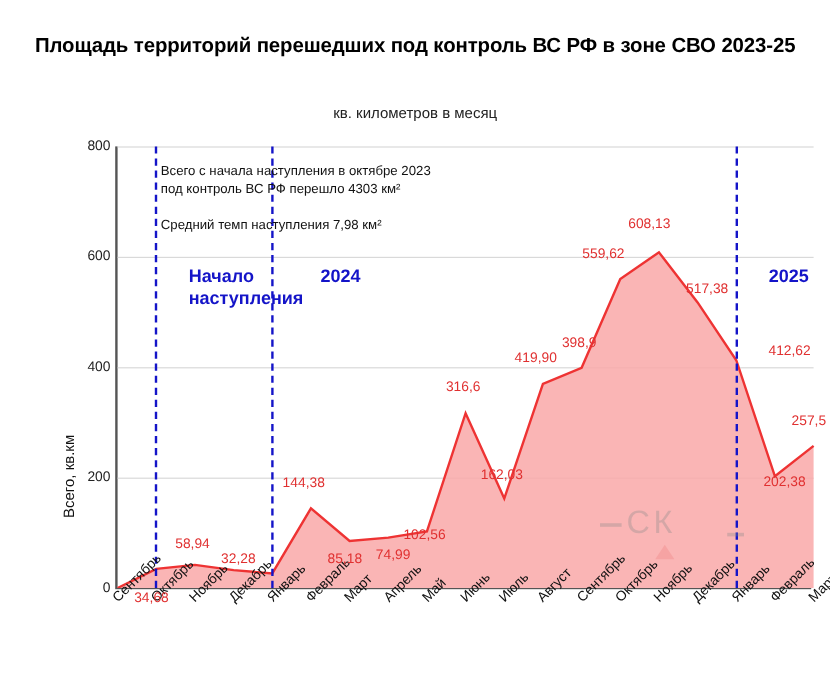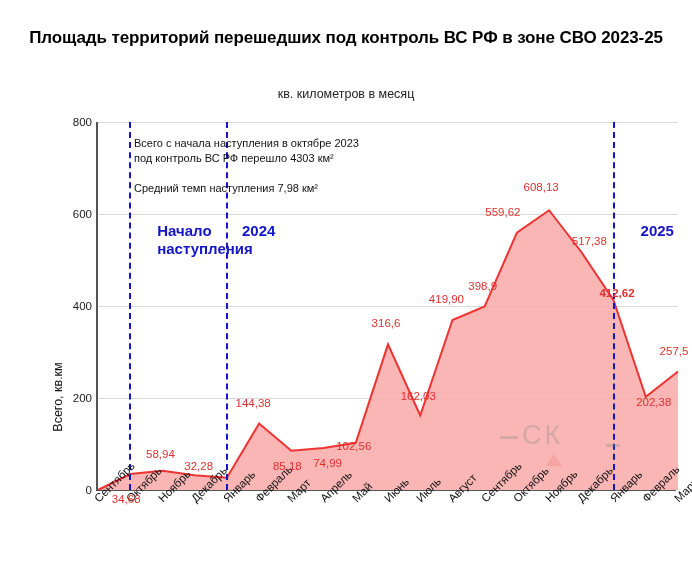--- a/index.html
+++ b/index.html
@@ -246,32 +246,32 @@
 
   <div class="watermark">
     <div class="wm-dash-l"></div>
     <div class="wm-text">СК</div>
     <div class="wm-dash-r"></div>
     <div class="wm-tri"></div>
   </div>
 
 <div class="vlabel" style="left: 133.222px; top: 222px;">Начало
 наступления</div>
-    <div class="vlabel" style="left: 218px; top: 222px; text-align: center;">2024</div>
+    <div class="vlabel" style="left: 243px; top: 222px; text-align: center;">2024</div>
     <div class="vlabel" style="left: 616.556px; top: 222px;">2025</div>
     <div class="dlabel" style="left: 126.222px; top: 493.047px;">34,68</div>
     <div class="dlabel" style="left: 160.444px; top: 447.721px;">58,94</div>
     <div class="dlabel" style="left: 198.667px; top: 460.151px;">32,28</div>
     <div class="dlabel" style="left: 253.111px; top: 396.585px;">144,38</div>
     <div class="dlabel" style="left: 287.333px; top: 459.817px;">85,18</div>
     <div class="dlabel" style="left: 327.556px; top: 457.025px;">74,99</div>
     <div class="dlabel" style="left: 353.778px; top: 439.822px;">102,56</div>
     <div class="dlabel" style="left: 386px; top: 317.364px;">316,6</div>
     <div class="dlabel" style="left: 418.222px; top: 390.466px;">162,03</div>
     <div class="dlabel" style="left: 446.444px; top: 292.993px;">419,90</div>
     <div class="dlabel" style="left: 482.667px; top: 279.506px; text-align: right;">398,9</div>
     <div class="dlabel" style="left: 502.889px; top: 205.575px;">559,62</div>
     <div class="dlabel" style="left: 541.111px; top: 181.26px;">608,13</div>
     <div class="dlabel" style="left: 589.333px; top: 235.005px;">517,38</div>
-    <div class="dlabel" style="left: 617px; top: 287.195px; font-weight: bold;">412,62</div>
+    <div class="dlabel" style="left: 658px; top: 287.195px;">412,62</div>
     <div class="dlabel" style="left: 653.778px; top: 395.905px;">202,38</div>
     <div class="dlabel" style="left: 674px; top: 344.55px;">257,5</div>
   </div>
 
 </body></html>

